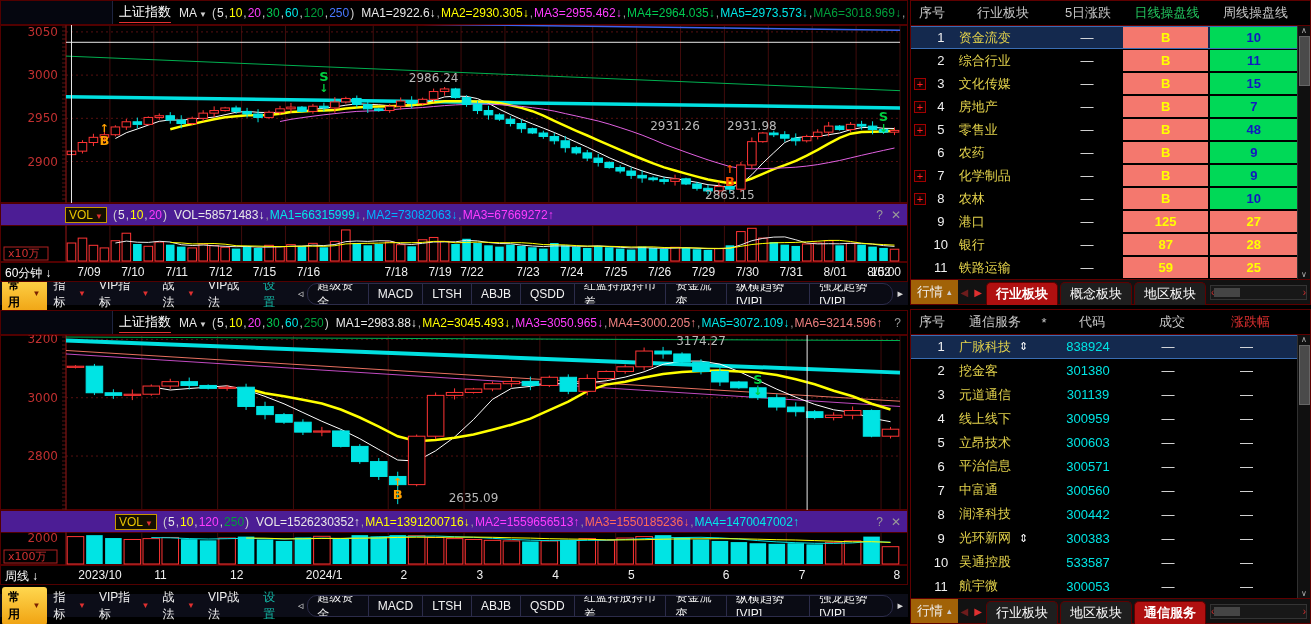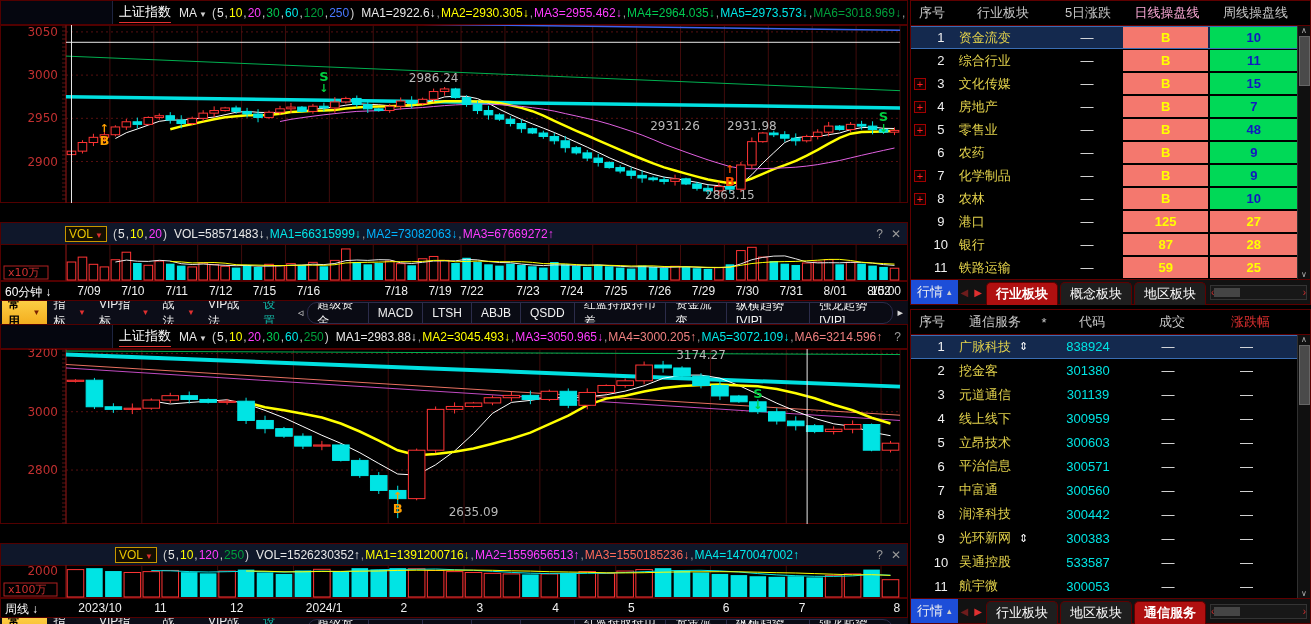--- a/index.html
+++ b/index.html
@@ -16,22 +16,22 @@
   .corner-box{width:112px;height:100%;background:#05060f;border-right:1px solid #1d2440;box-sizing:border-box;flex:none;}
   .symbol{color:#fff;font-size:13px;margin:0 8px 0 6px;border-bottom:1px solid #e03030;padding-bottom:1px;cursor:pointer;}
   .ma-btn{color:#e8e8e8;margin-right:5px;cursor:pointer;}
   .dn-arr{font-size:8px;color:#cfcfcf;margin-left:2px;}
   .dn-arr.red{color:#e03030;}
   .params span,.mas span{margin-right:1px;}
   .mas{margin-left:6px;}
   .win-icons{margin-left:auto;color:#9a9a9a;padding-right:6px;flex:none;}
   .win-icons span{margin-left:8px;cursor:pointer;}
   .price-plot,.vol-plot{display:block;background:#000;}
-  .vol-header{height:22px;display:flex;align-items:center;background:#0f172a;border:1px solid #520000;border-bottom:none;
-      box-sizing:border-box;white-space:nowrap;overflow:hidden;margin-top:19px;}
+  .vol-header{height:22px;display:flex;align-items:center;background:#4c1d95;border:1px solid #520000;border-bottom:none;
+      box-sizing:border-box;white-space:nowrap;overflow:hidden;}
   .vol-btn{color:#e8c400;border:1px solid #c89600;background:#140f00;padding:0 3px;margin-right:6px;cursor:pointer;flex:none;}
   .time-axis{height:20px;position:relative;background:#000;border:1px solid #520000;border-top:1px solid #520000;
       box-sizing:border-box;color:#f0f0f0;overflow:hidden;}
   .period{position:absolute;left:4px;top:2px;color:#fff;font-size:12px;cursor:pointer;}
   .period-arr{font-weight:bold;margin-left:3px;color:#fff;}
   .date-label{position:absolute;top:2px;color:#f0f0f0;font-size:12px;transform:translateX(-50%);}
   .date-label.la{transform:none;}
   .time-label{position:absolute;top:2px;right:6px;color:#f0f0f0;}
 
   
@@ -67,21 +67,21 @@
   .badge{color:#fff;margin-left:8px;font-size:11px;}
   .s-code{width:82px;display:flex;align-items:center;justify-content:center;color:#00e4e4;font-size:13px;}
   .s-vol{width:78px;display:flex;align-items:center;justify-content:center;color:#e8e8e8;font-size:13px;}
   .s-chg{width:79px;display:flex;align-items:center;justify-content:center;color:#e8e8e8;font-size:13px;}
   .hd{display:flex;justify-content:center;}
   .vscroll{position:absolute;right:0;top:25px;bottom:25px;width:12px;background:#101010;border-left:1px solid #303030;}
   .vscroll .chev{position:absolute;left:1px;width:10px;text-align:center;color:#b0b0b0;font-size:8px;}
   .vscroll .chev.top{top:0;} .vscroll .chev.bot{bottom:0;}
   .vthumb{position:absolute;left:1px;width:9px;background:#4a4a4a;border:1px solid #666;}
   .tabbar{height:24px;display:flex;align-items:center;background:#121212;border-top:1px solid #5e0000;font-size:13px;flex:none;}
-  .tb-label{color:#f0f0f0;padding:0 6px;display:flex;align-items:center;cursor:pointer;background:#1d4ed8;height:100%;}
+  .tb-label{color:#f0f0f0;padding:0 6px;display:flex;align-items:center;cursor:pointer;background:#a16207;height:100%;}
   .tb-label .up-arr{font-size:9px;color:#cccccc;margin-left:4px;}
   .tb-nav{padding:0 3px;font-size:10px;cursor:pointer;}
   .tb-nav.dim{color:#6e1c1c;} .tb-nav.lit{color:#e03030;}
   .tab{padding:2px 9px;color:#fff;background:#1e1e1e;border:1px solid #5e0000;border-bottom:none;
       border-radius:5px 5px 0 0;margin:2px 1px 0 1px;cursor:pointer;white-space:nowrap;}
   .tab.active{background:#b01010;font-weight:bold;}
   .tb-scroll{flex:1;height:13px;background:#181818;border:1px solid #343434;margin:0 3px;display:flex;
       align-items:center;justify-content:space-between;color:#d03030;font-size:10px;min-width:18px;overflow:hidden;}
   .tb-scroll .htrack{flex:1;height:100%;} .tb-scroll .hthumb{width:26px;height:9px;background:#454545;}
 </style>
@@ -818,21 +818,21 @@
         <span class="scroll-arrow">▸</span>
       </div>
   </div>
 
   <div class="right">
     <div class="rp-section" id="industry-section" style="height:305px;flex:none;">
       <div class="rp-header" id="industry-header">
           <div class="hd" style="width: 42px;">序号</div>
           <div class="hd" style="width: 100px;">行业板块</div>
           <div class="hd" style="width: 70px;">5日涨跌</div>
-          <div class="hd" style="width: 88px; color: #f9a8d4;">日线操盘线</div>
+          <div class="hd" style="width: 88px; color: #22c55e;">日线操盘线</div>
           <div class="hd" style="width: 89px;">周线操盘线</div>
         </div>
       <div class="rp-rows" id="industry-rows">
           <div class="rp-row selected">
             <div class="c-plus"></div>
             <div class="c-seq">1</div>
             <div class="c-name">资金流变</div>
             <div class="c-chg">—</div>
             <div class="c-daily">
               <div class="pill salmon">B</div>

